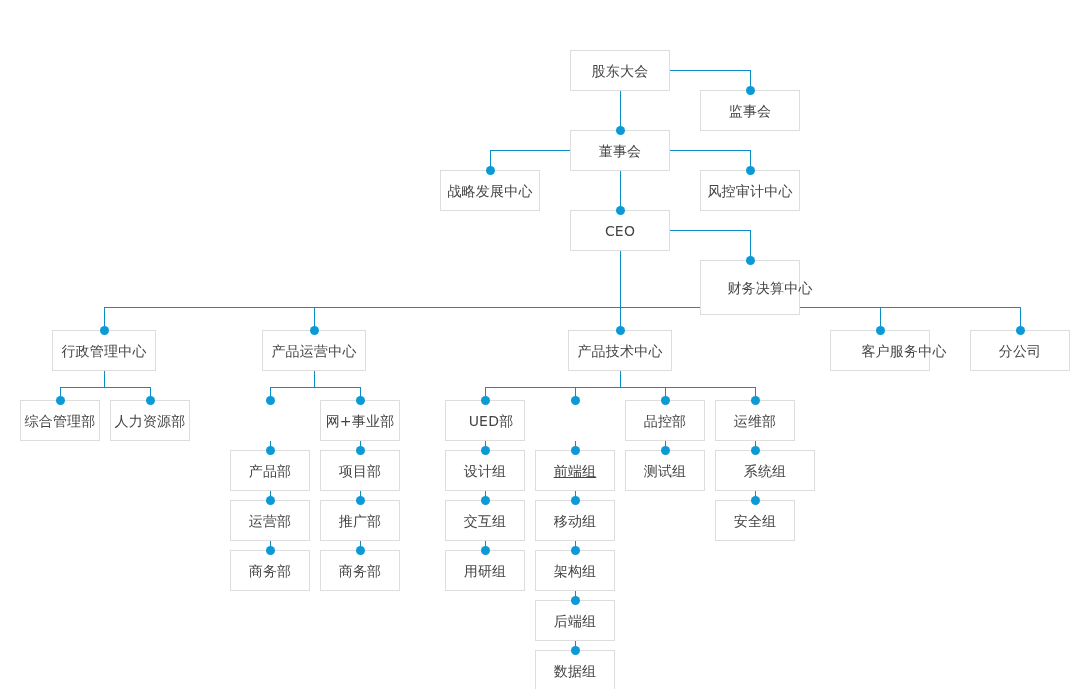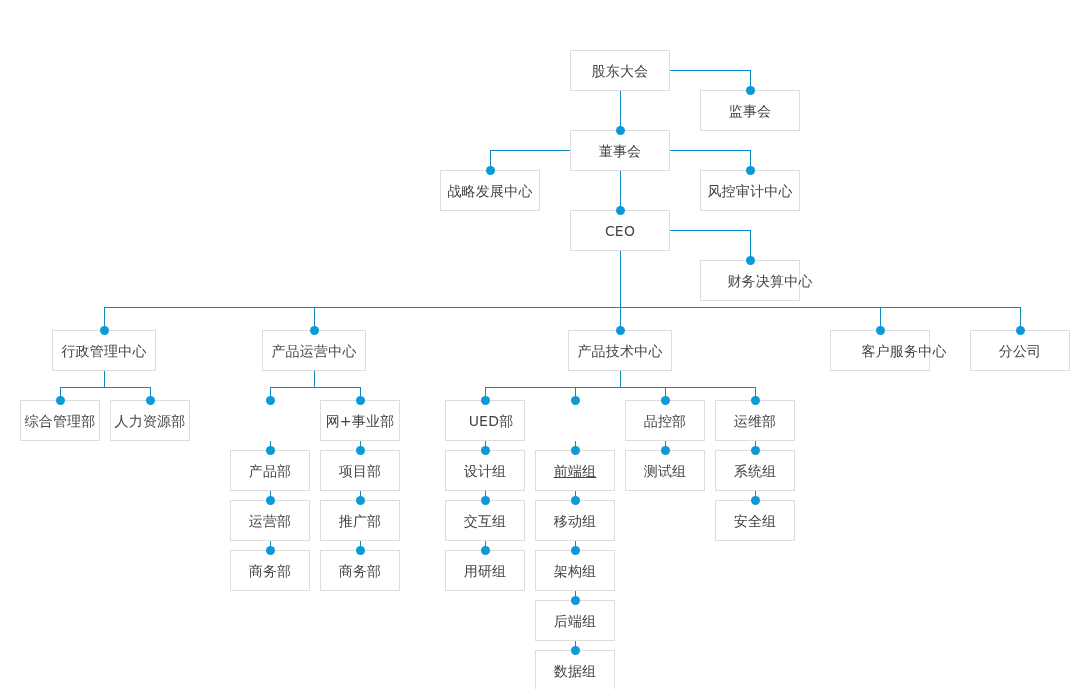--- a/index.html
+++ b/index.html
@@ -157,21 +157,21 @@
   <div class="dot" style="left:570.5px; top:545.5px;"></div>
   <div class="dot" style="left:570.5px; top:595.5px;"></div>
   <div class="dot" style="left:570.5px; top:645.5px;"></div>
 
   <div class="node" style="left:570px; top:50px; width:100px; height:41px;">股东大会</div>
   <div class="node" style="left:700px; top:90px; width:100px; height:41px;">监事会</div>
   <div class="node" style="left:570px; top:130px; width:100px; height:41px;">董事会</div>
   <div class="node" style="left:440px; top:170px; width:100px; height:41px;">战略发展中心</div>
   <div class="node" style="left:700px; top:170px; width:100px; height:41px;">风控审计中心</div>
   <div class="node" style="left:570px; top:210px; width:100px; height:41px;">CEO</div>
-  <div class="node" style="left:700px; top:260px; width:100px; height:41px;padding-left:40px;">财务决算中心</div>
+  <div class="node" style="left:700px; top:260px; width:100px; height:55px;padding-left:40px;">财务决算中心</div>
 
   <div class="node" style="left:52px; top:330px; width:104px; height:41px;">行政管理中心</div>
   <div class="node" style="left:262px; top:330px; width:104px; height:41px;">产品运营中心</div>
   <div class="node" style="left:568px; top:330px; width:104px; height:41px;">产品技术中心</div>
   <div class="node" style="left:830px; top:330px; width:100px; height:41px;padding-left:48px;">客户服务中心</div>
   <div class="node" style="left:970px; top:330px; width:100px; height:41px;">分公司</div>
 
   <div class="node" style="left:20px; top:400px; width:80px; height:41px;">综合管理部</div>
   <div class="node" style="left:110px; top:400px; width:80px; height:41px;">人力资源部</div>
 
@@ -192,16 +192,16 @@
   <div class="node" style="left:535px; top:450px; width:80px; height:41px;text-decoration:underline;">前端组</div>
   <div class="node" style="left:535px; top:500px; width:80px; height:41px;">移动组</div>
   <div class="node" style="left:535px; top:550px; width:80px; height:41px;">架构组</div>
   <div class="node" style="left:535px; top:600px; width:80px; height:41px;">后端组</div>
   <div class="node" style="left:535px; top:650px; width:80px; height:41px;">数据组</div>
 
   <div class="node" style="left:625px; top:400px; width:80px; height:41px;">品控部</div>
   <div class="node" style="left:625px; top:450px; width:80px; height:41px;">测试组</div>
 
   <div class="node" style="left:715px; top:400px; width:80px; height:41px;">运维部</div>
-  <div class="node" style="left:715px; top:450px; width:80px; height:41px;">系统组</div>
+  <div class="node" style="left:715px; top:450px; width:100px; height:41px;">系统组</div>
   <div class="node" style="left:715px; top:500px; width:80px; height:41px;">安全组</div>
 
 </div>
 
 </body></html>

